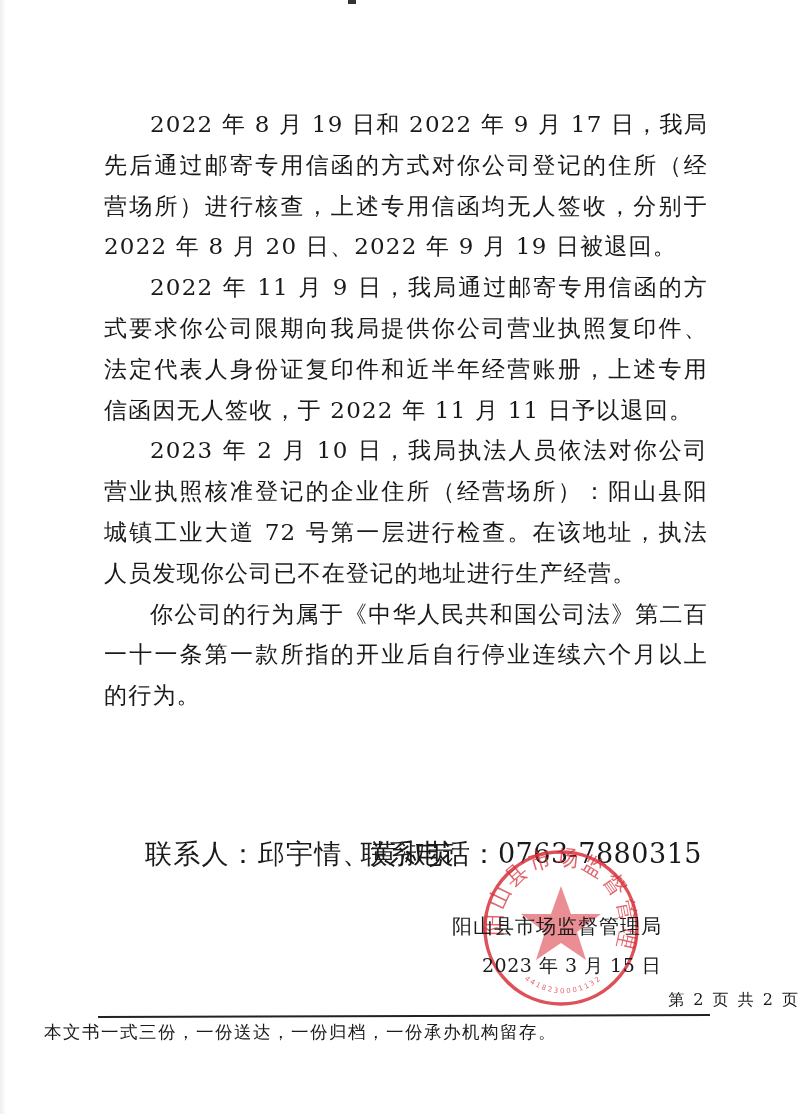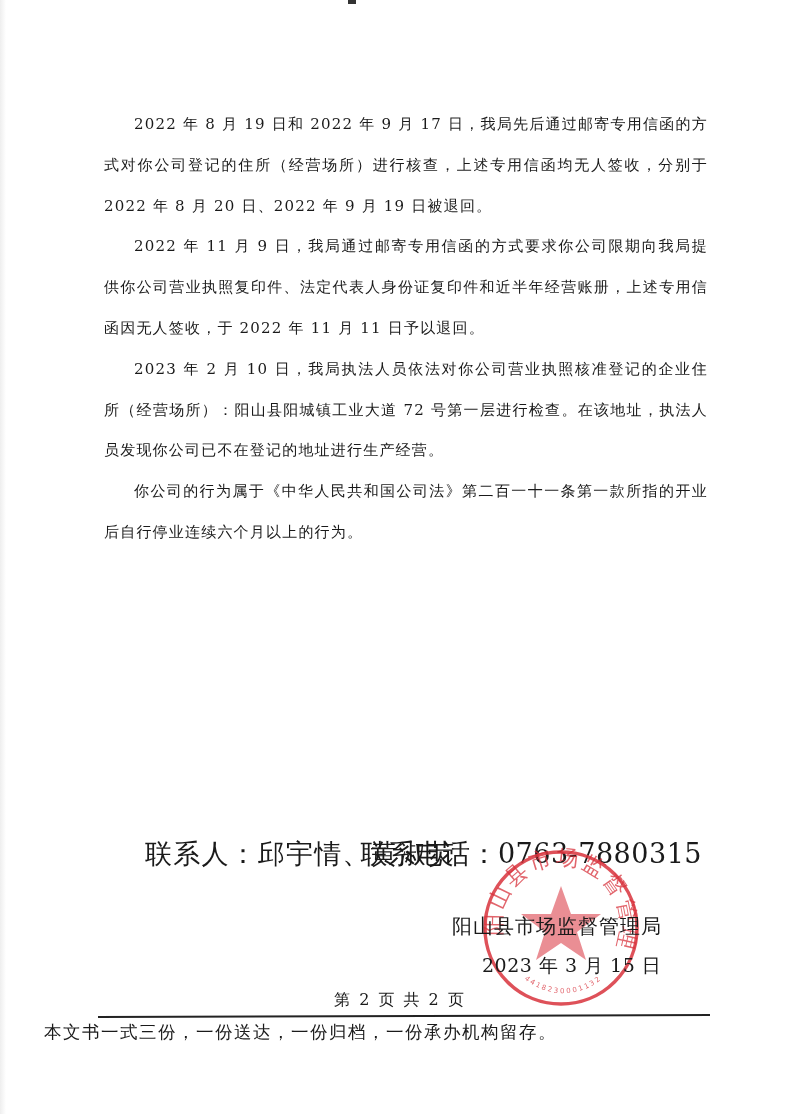--- a/index.html
+++ b/index.html
@@ -4,28 +4,28 @@
   <style>
     html, body { margin: 0; padding: 0; }
     body {
       width: 800px; height: 1114px; background: #ffffff; position: relative; overflow: hidden;
       font-family: "DejaVu Serif", "Liberation Serif", serif; color: #1a1a1a;
     }
     .page { position: absolute; left: 0; top: 0; width: 800px; height: 1114px; }
     .left-edge { position: absolute; left: 0; top: 0; width: 6px; height: 1114px; background: linear-gradient(to right, #eee, #fff); }
     .top-mark { position: absolute; left: 348px; top: 0; width: 8px; height: 4px; background: #333; }
     .body-text { position: absolute; left: 104px; top: 104px; width: 604px; }
-    .para { font-size: 15px; line-height: 40.8px; margin: 0; text-indent: 2em; letter-spacing: 1.2px; text-align: justify; }
+    .para { font-size: 23px; line-height: 40.8px; margin: 0; text-indent: 2em; letter-spacing: 1.2px; text-align: justify; }
     .contact-row { position: absolute; left: 104px; top: 812px; width: 604px; height: 32px; font-size: 27px; margin-top: 24px; }
     .contact-person { position: absolute; left: 41px; top: 0; letter-spacing: 1.2px; }
     .contact-phone { position: absolute; right: 6px; top: 0; letter-spacing: 0.5px; }
     .issuer { position: absolute; left: 452px; top: 913px; font-size: 20px; letter-spacing: 1px; }
     .issue-date { position: absolute; left: 482px; top: 953px; font-size: 19px; letter-spacing: 0.5px; }
     .seal { position: absolute; left: 481px; top: 848px; width: 160px; height: 160px; }
-    .page-number { position: absolute; left: 0; width: 800px; top: 990px; text-align: center; font-size: 16px; letter-spacing: 2px; }
+    .page-number { position: absolute; left: 0; width: 800px; top: 990px; text-align: right; font-size: 16px; letter-spacing: 2px; }
     .divider { position: absolute; left: 98px; top: 1015px; width: 612px; height: 2px; background: #222; transform: rotate(-0.2deg); }
     .footer-note { position: absolute; left: 0; width: 800px; top: 1020px; text-align: left; font-size: 17.5px; letter-spacing: 1.5px; margin-left: 44px; }
   </style>
 </head>
 <body>
 
 <div class="page">
   <div class="left-edge"></div>
   <div class="top-mark"></div>
 

